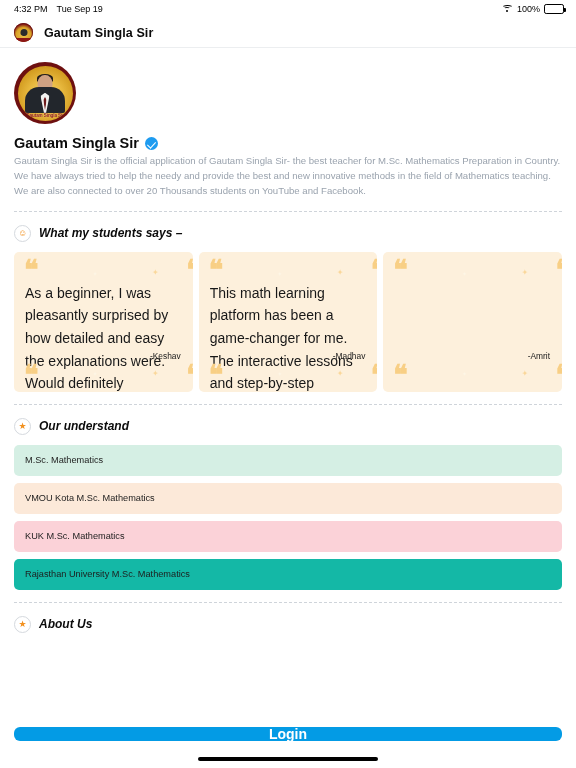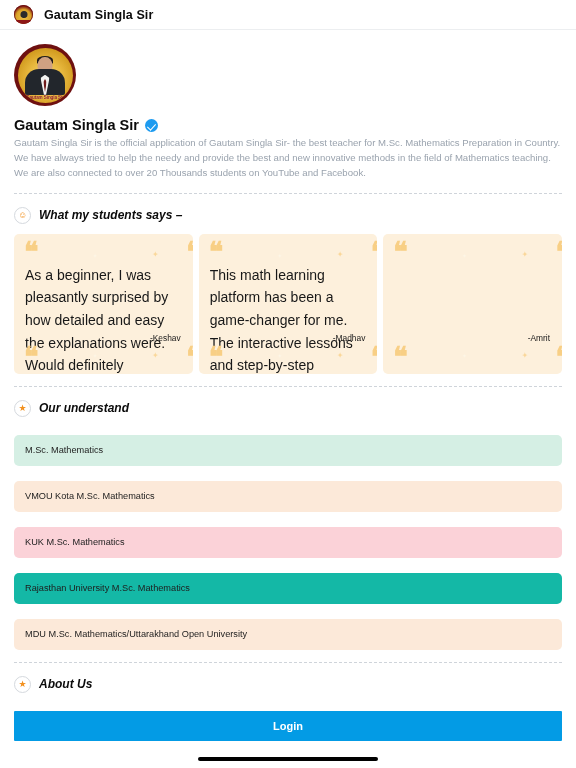--- a/index.html
+++ b/index.html
@@ -135,40 +135,53 @@
   .spark.s3 { left: 44%; bottom: 15px; color: #fdf6e6; font-size: 6px; }
   .spark.s4 { right: 19%; bottom: 14px; }
   .tbody { font-size: 14px; line-height: 1.62; color: #181818; font-weight: normal; }
   .tauthor { position: absolute; right: 12px; bottom: 31px; font-size: 8.4px;
     font-weight: normal; color: #181818; }
 
   
   .offers { margin-top: 10px; display: flex; flex-direction: column; gap: 7px; }
   .offer {
     height: 31px; border-radius: 5px; display: flex; align-items: center;
-    padding: 0 11px; font-size: 9.2px; color: #1d1d1d; margin-top: 8px;
+    padding: 0 11px; font-size: 9.2px; color: #1d1d1d;
   }
 
   
   .login-btn {
-    position: absolute; left: 14px; right: 14px; bottom: 27px; height: 30px;
-    background: #039be5; color: #fff; border: none; border-radius: 1px;
-    font-family: "Liberation Sans", sans-serif; font-size: 11px; font-weight: bold;
+    position: absolute; left: 14px; right: 14px; bottom: 27px; height: 14px;
+    background: #039be5; color: #fff; border: none; border-radius: 6px;
+    font-family: "Liberation Sans", sans-serif; font-size: 14px; font-weight: bold;
     display: flex; align-items: center; justify-content: center; cursor: pointer;
   }
   .home-ind {
     position: absolute; left: 50%; transform: translateX(-50%); bottom: 7px;
     width: 180px; height: 4.5px; background: #000; border-radius: 3px;
   }
 </style>
 </head>
 <body>
 
 <div class="screen">
 
+  <div class="statusbar">
+    <span class="sb-time">4:32 PM</span>
+    <span class="sb-date">Tue Sep 19</span>
+    <span class="sb-right">
+      <span class="wifi-ic">
+          <i class="a"></i>
+          <i class="b"></i>
+          <i class="c"></i>
+        </span>
+      <span class="sb-pct">100%</span>
+      <span class="batt"><span class="fill"></span></span>
+    </span>
+  </div>
 
   <div class="appbar">
     <span class="logo-mini"></span>
     <span class="appbar-title">Gautam Singla Sir</span>
   </div>
 
   <div class="content">
 
     <div class="avatar-wrap">
       <div class="avatar">
@@ -248,23 +261,20 @@
       </div>
       <div class="offer" style="background: rgb(252, 233, 217);">
         <span>VMOU Kota M.Sc. Mathematics</span>
       </div>
       <div class="offer" style="background: rgb(251, 210, 216);">
         <span>KUK M.Sc. Mathematics</span>
       </div>
       <div class="offer" style="background: #14b8a6;">
         <span>Rajasthan University M.Sc. Mathematics</span>
       </div>
-      <div class="offer" style="background: rgb(252, 233, 217);">
-        <span>MDU M.Sc. Mathematics/Uttarakhand Open University</span>
-      </div>
     </div>
 
     <hr class="divider">
 
     <div class="sec-head">
       <span class="sec-ic">★</span>
       <span class="sec-title">About Us</span>
     </div>
 
   </div>

